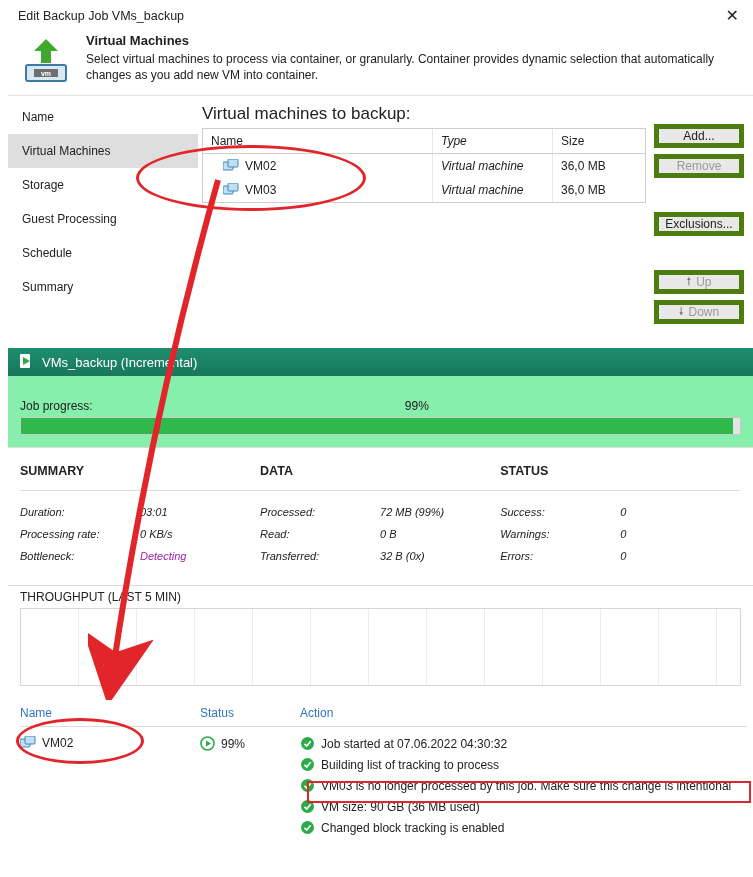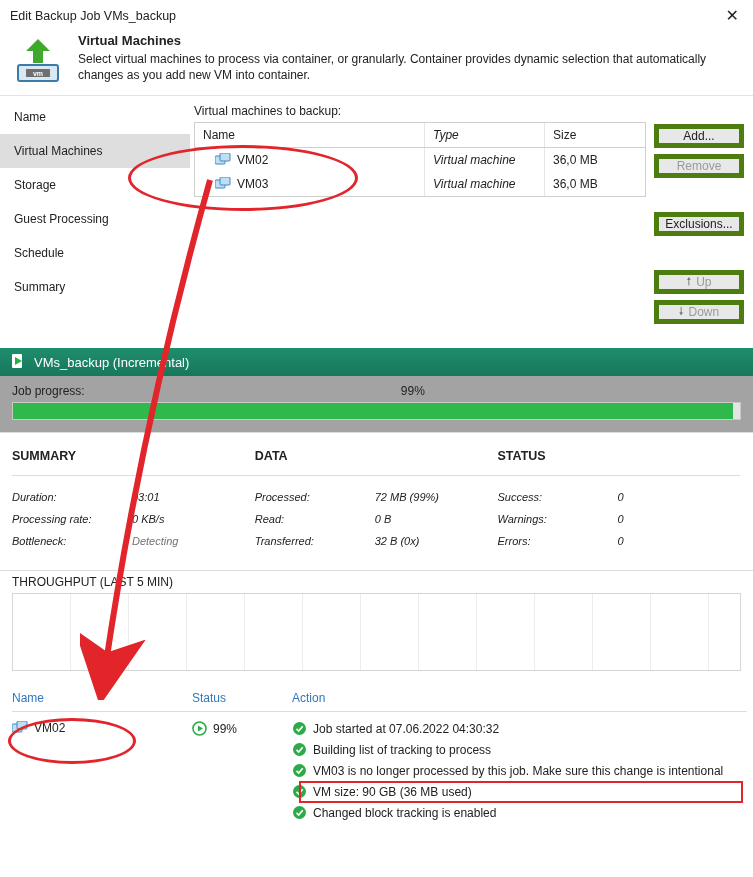--- a/index.html
+++ b/index.html
@@ -12,58 +12,58 @@
   .logo { position:relative; width:52px; height:52px; flex:0 0 52px; }
   .logo svg { position:absolute; }
   .dlg-header h2 { font-size:13px; font-weight:bold; margin-bottom:3px;}
   .dlg-header p { font-size:12px; color:#222; line-height:1.35; }
   .dlg-body { display:flex; min-height:215px; }
   .sidebar { width:190px; flex:0 0 190px; padding-top:4px; }
   .sidebar .step { padding:10px 14px; font-size:12px; color:#222; cursor:pointer;}
   .sidebar .step.active { background:#dedede; }
   .main { flex:1; padding:6px 9px 6px 4px; display:flex; gap:8px;}
   .main-left { flex:1; }
-  .vmlabel { font-size:12px; padding:2px 0 4px 0;}
+  .vmlabel { font-size:17px; padding:2px 0 4px 0;}
   .vm-table { border:1px solid #cfcfcf; }
   .vm-head { display:flex; background:#fff; border-bottom:1px solid #cfcfcf;}
   .vm-head > div, .vm-row > .cell { padding:5px 8px; font-size:12px;}
   .col-name { flex: 0 0 230px; border-right:1px solid #e6e6e6;}
   .col-type { flex: 0 0 120px; border-right:1px solid #e6e6e6;font-style:italic;}
   .col-size { flex: 1; }
   .vm-row { display:flex;}
   .vm-row .col-name { display:flex; align-items:center; gap:6px; padding-left:20px;}
   .vm-icon svg { display:block; }
   .btncol { display:flex; flex-direction:column; gap:6px; width:90px; flex:0 0 90px; padding-top:22px;}
   .btn { border:5px solid #4d7c0f; background:#e8e8e8; height:24px; font-size:12px; display:flex; align-items:center; justify-content:center; gap:5px; cursor:pointer;}
   .btn.disabled { color:#9a9a9a; }
   .btncol .spacer { height:22px; }
   .arrowglyph { font-size:11px; color:#777;}
   
   .annot-ellipse1 { position:absolute; left:128px; top:145px; width:230px; height:66px; border:3px solid #e1252b; border-radius:50%; pointer-events:none;}
   .annot-ellipse2 { position:absolute; left:8px; top:718px; width:128px; height:46px; border:3px solid #e1252b; border-radius:50%; pointer-events:none;}
   .annot-box { position:absolute; left:299px; top:781px; width:444px; height:22px; border:2px solid #e1252b; pointer-events:none;}
   .annot-arrow { position:absolute; left:80px; top:170px; pointer-events:none;}
-  .wrapper { position:relative; }
+  .wrapper { position:relative;margin-left:8px; }
   
   .gap { height:18px; background:#fff;}
   .jobhdr { background:#187a5e; background:linear-gradient(#1e8e6d,#17775b); color:#fff; display:flex; align-items:center; height:28px; padding:0 10px; gap:8px; font-size:13px;}
-  .jobprog { background:#a3a3a3; padding:8px 12px 12px 12px; border-bottom:1px solid #dcdcdc;}
+  .jobprog { background:#86efac; padding:23px 12px 12px 12px; border-bottom:1px solid #dcdcdc;}
   .jp-row { display:flex; align-items:center; margin-bottom:4px;}
   .jp-row .lbl { font-size:12px;}
   .jp-row .pct { flex:1; text-align:center; font-size:12px;}
   .jp-bar { height:18px; background:#e4e4e4; border:1px solid #c9c9c9; position:relative;}
   .jp-bar .fill { position:absolute; left:0; top:0; bottom:0; background:#2fb84c; width:99%; }
   .stats { display:flex; border-bottom:1px solid #dcdcdc; padding:16px 12px 18px 12px; gap:0;}
   .statcol { flex:0 0 33.3%; }
   .statcol h3 { font-size:12.5px; font-weight:600; padding-bottom:12px; border-bottom:1px solid #dcdcdc; margin-bottom:10px;}
   .stat-row { display:flex; padding:5px 0; font-size:11px;font-style:italic;}
   .stat-row .k { flex:0 0 120px; }
   .stat-row .v { flex:1; }
   .statcol .stat-row .v2 { flex:0 0 50px; text-align:left;}
-  .detecting { color:#737373; }
+  .detecting { color:#a21caf; }
   .thlabel { font-size:12px; padding:4px 12px 2px 12px;}
   .thchart { margin:2px 12px 10px 12px; height:78px; border:1px solid #d6d6d6; background:
       repeating-linear-gradient(to right, transparent 0, transparent 57px, #ececec 57px, #ececec 58px);
   }
   .detail { display:flex; padding:10px 6px 14px 12px; gap:0;}
   .det-left { flex:0 0 180px; }
   .det-mid  { flex:0 0 100px; }
   .det-right{ flex:1; }
   .det-h { color:#2f76c2; font-size:12px; padding-bottom:6px; border-bottom:1px solid #dcdcdc; margin-bottom:6px;}
   .det-row { display:flex; align-items:center; gap:6px; padding:3px 0; font-size:12px;}

